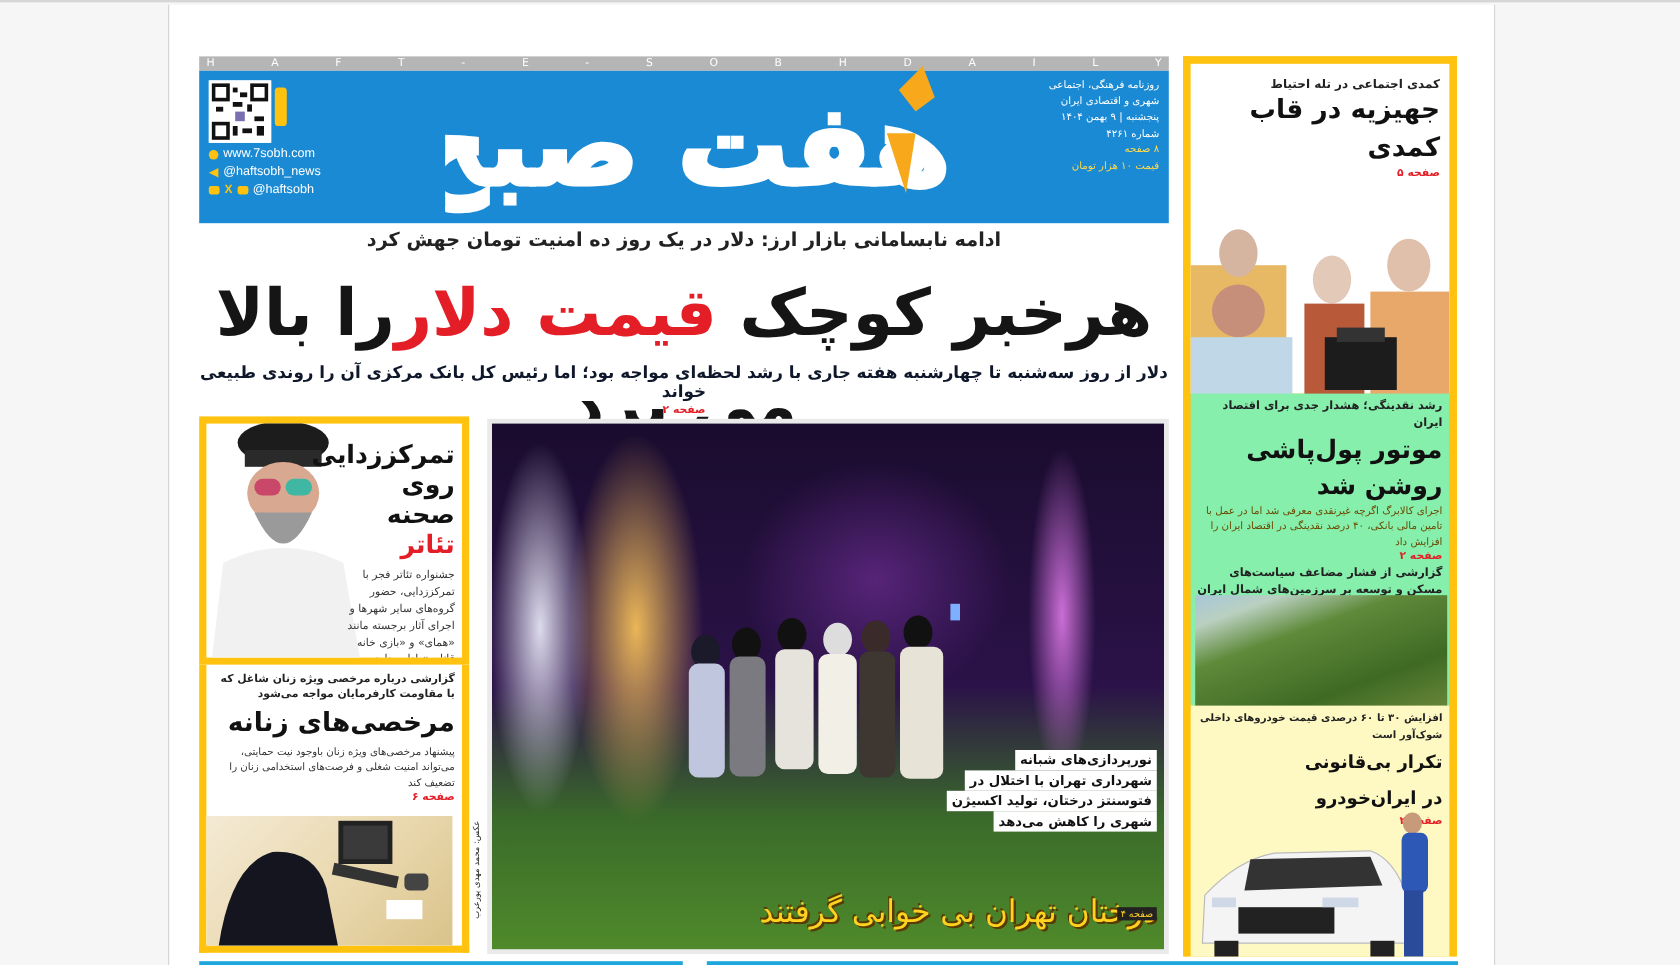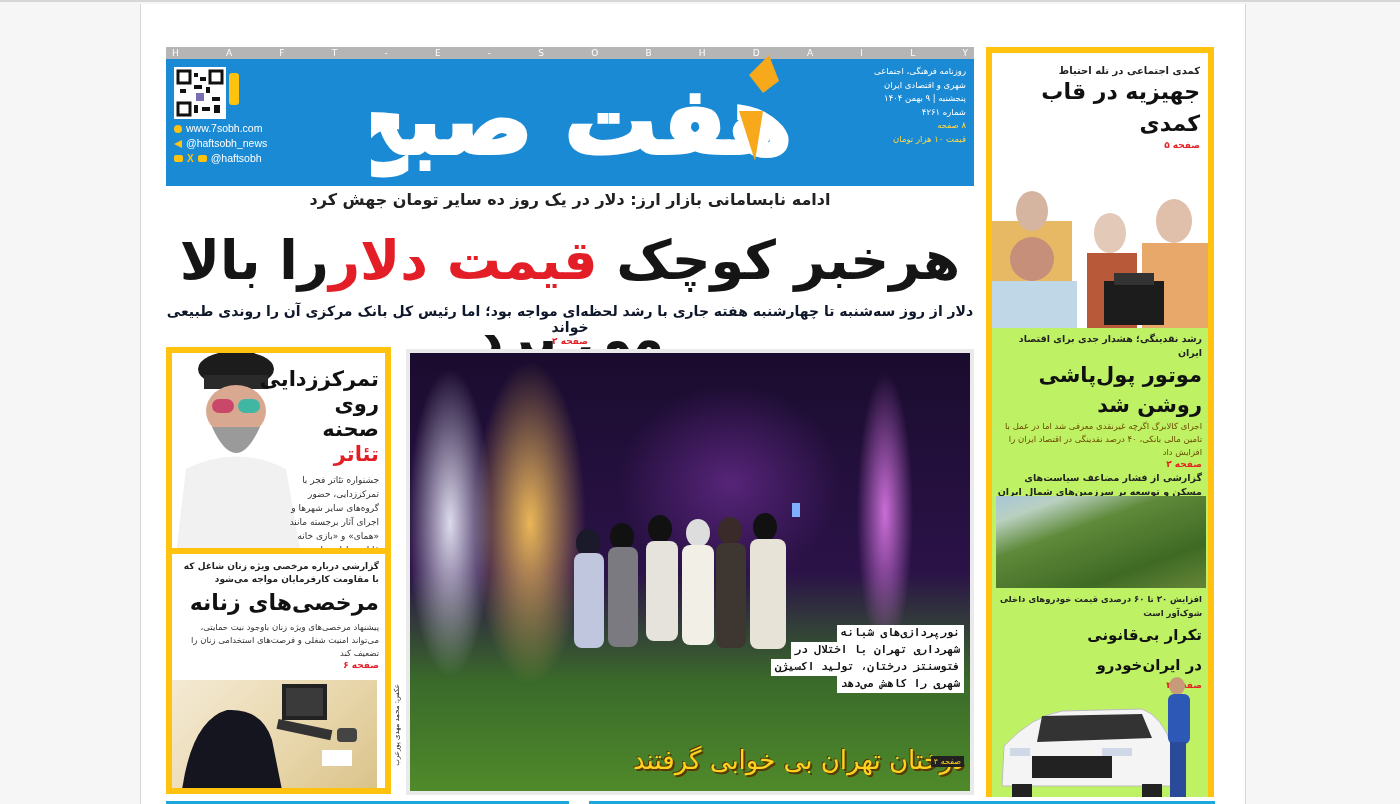--- a/index.html
+++ b/index.html
@@ -55,40 +55,40 @@
   .photo-frame { position: absolute; left: 265px; top: 345px; width: 568px; height: 446px; background: #eaeaea; padding: 4px; }
   .photo { position: relative; width: 100%; height: 100%; overflow: hidden;
     background:
       radial-gradient(ellipse 60px 220px at 40px 170px, rgba(240,240,255,0.9), transparent 70%),
       radial-gradient(ellipse 80px 230px at 120px 170px, rgba(255,200,90,0.9), transparent 70%),
       radial-gradient(ellipse 40px 200px at 475px 160px, rgba(220,120,230,0.9), transparent 70%),
       radial-gradient(ellipse 160px 140px at 320px 130px, rgba(120,50,160,0.6), transparent 70%),
       linear-gradient(180deg, #1a0c2e 0%, #2b1248 50%, #3a6a2a 75%, #4f8a2a 100%); }
   .people { position: absolute; left: 150px; top: 150px; width: 250px; height: 175px; }
   .cap-box { position: absolute; right: 6px; top: 272px; direction: rtl; text-align: right; }
-  .cap-box span { display: block; background: #fff; color: #111; font-size: 11px; font-weight: bold; line-height: 17px; padding: 0 4px; margin-bottom: 0; width: max-content; margin-left: auto; font-family: Liberation Mono, monospace; }
+  .cap-box span { display: block; background: #fff; color: #111; font-size: 11px; font-weight: bold; line-height: 17px; padding: 0 4px; margin-bottom: 0; width: max-content; margin-left: auto; }
   .photo-title { position: absolute; right: 6px; top: 367px; direction: rtl; font-size: 26px; font-weight: 400; color: #ffd21f; text-shadow: 2px 2px 0 #5a3a00, -1px -1px 0 #5a3a00; margin-top: 25px; }
   .photo-ref { position: absolute; right: 6px; top: 403px; background: #222; color: #ffd21f; font-size: 8px; padding: 1px 3px; direction: rtl; }
   .photo-credit { position: absolute; left: 2px; top: 330px; writing-mode: vertical-rl; transform: rotate(180deg); font-size: 7px; color: #222; direction: rtl; }
 
   
   .rcol { position: absolute; left: 845px; top: 43px; width: 228px; height: 750px; border: 6px solid #ffc20e; border-bottom: none; background: #ffc20e; overflow: hidden; }
   .r-comedy { position: absolute; left: 0; top: 0; width: 216px; height: 275px; background: #fff; }
   .r-comedy .inner { position: absolute; right: 8px; top: 12px; width: 200px; }
   .r-comedy .sub { font-size: 10px; }
   .r-comedy .ttl { font-size: 22px; line-height: 32px; }
   .r-comedy .body-t { font-size: 9px; line-height: 15px; }
   .cast { position: absolute; left: 0; top: 128px; width: 216px; height: 148px; }
-  .r-yellow { position: absolute; left: 0; top: 275px; width: 216px; height: 260px; background: #bef264; }
+  .r-yellow { position: absolute; left: 0; top: 275px; width: 216px; height: 260px; background: #86efac; }
   .r-yellow .inner { position: absolute; right: 6px; top: 4px; width: 206px; }
   .r-yellow .sub { font-size: 9.5px; line-height: 14px; }
   .r-yellow .ttl { font-size: 21px; line-height: 30px; }
   .r-yellow .body-t { font-size: 8.5px; line-height: 13px; color: #6b4a00; }
   .hills { position: absolute; left: 4px; top: 168px; width: 210px; height: 100px; background: linear-gradient(160deg,#a7c7d9 0%, #b9d0c0 15%, #5f8a3a 35%, #3f6a24 70%, #6c8a3c 100%); }
-  .r-car { position: absolute; left: 0; top: 535px; width: 216px; height: 215px; background: #bef264; }
+  .r-car { position: absolute; left: 0; top: 535px; width: 216px; height: 215px; background: #fef9c3; }
   .r-car .inner { position: absolute; right: 6px; top: 4px; width: 206px; }
   .r-car .sub { font-size: 8.5px; line-height: 14px; }
   .r-car .ttl { font-size: 15px; line-height: 30px; }
   .car-img { position: absolute; left: 0; top: 88px; width: 216px; height: 127px; }
 
   .bot-bar1 { position: absolute; left: 25px; top: 797px; width: 403px; height: 5px; background: #1ea7dc; }
   .bot-bar2 { position: absolute; left: 448px; top: 797px; width: 626px; height: 5px; background: #1ea7dc; }
 </style>
 </head>
 <body>
@@ -160,21 +160,21 @@
       <div class="mast-info">
         <div>روزنامه فرهنگی، اجتماعی</div>
         <div>شهری و اقتصادی ایران</div>
         <div>پنجشنبه | ۹ بهمن ۱۴۰۴</div>
         <div>شماره ۴۲۶۱</div>
         <div class="y">۸ صفحه</div>
         <div class="y">قیمت ۱۰ هزار تومان</div>
       </div>
     </div>
 
-    <div class="kicker">ادامه نابسامانی بازار ارز: دلار در یک روز ده سایر تومان جهش کرد</div>
+    <div class="kicker">ادامه نابسامانی بازار ارز: دلار در یک روز ده امنیت تومان جهش کرد</div>
     <div class="headline">
       <span>هرخبر کوچک </span><span class="red">قیمت دلار</span><span>را بالا می برد</span>
     </div>
     <div class="lede">دلار از روز سه‌شنبه تا چهارشنبه هفته جاری با رشد لحظه‌ای مواجه بود؛ اما رئیس کل بانک مرکزی آن را روندی طبیعی خواند</div>
     <div class="lede-ref"><span class="pageref">صفحه ۲</span></div>
 
     <div class="ybox box-theater">
       <svg class="theater-fig" viewBox="0 0 125 205">
         <ellipse cx="60" cy="20" rx="38" ry="18" fill="#1c1c1c"></ellipse>
         <rect x="28" y="26" width="64" height="14" fill="#2a2a2a"></rect>

